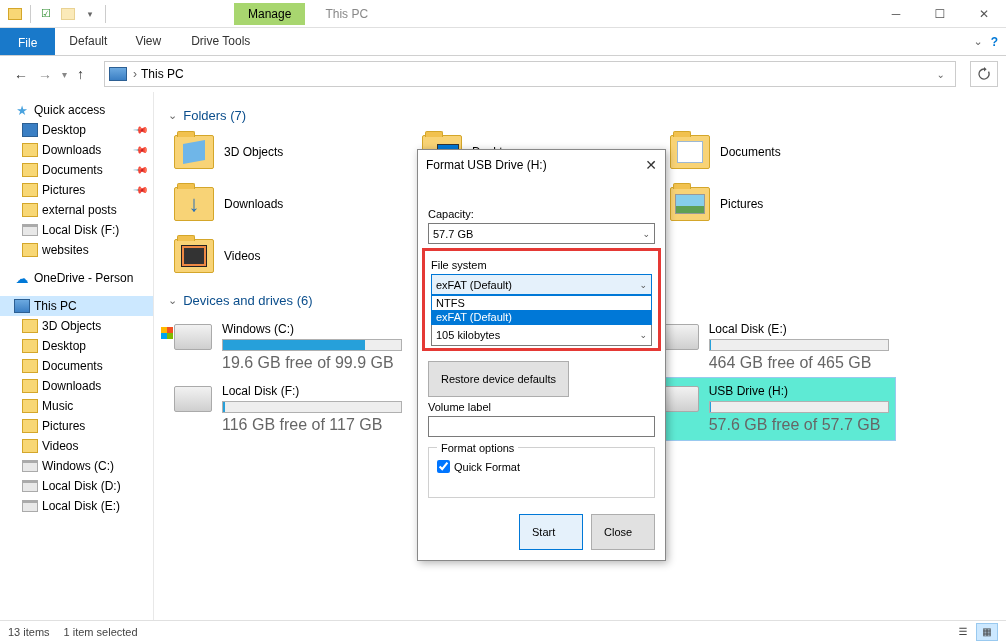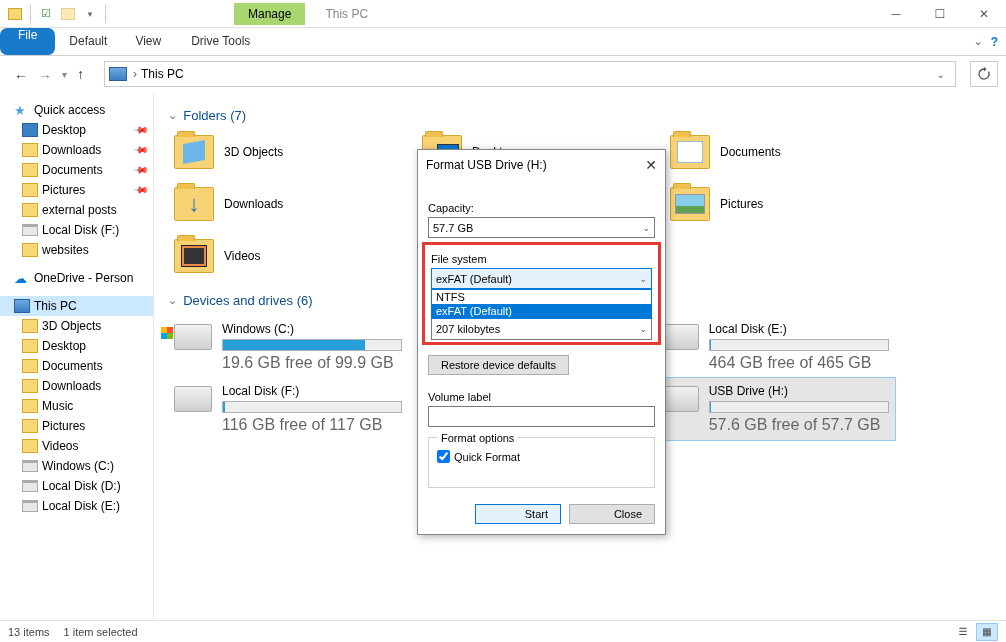--- a/index.html
+++ b/index.html
@@ -13,42 +13,42 @@
 .title-tabs { display: flex; margin-left: 120px; }
 .title-tab { padding: 4px 14px; font-size: 12px; color: #555; }
 .title-tab.active { background: #a8d66f; color: #000; }
 .title-tab.context { color: #888; margin-left: 6px; }
 .window-controls { margin-left: auto; display: flex; }
 .window-btn { width: 44px; height: 28px; display: flex; align-items: center; justify-content: center; color: #555; }
 
 
 .ribbon { height: 28px; display: flex; align-items: stretch; border-bottom: 1px solid #d0d0d0; background: #fff; }
 .ribbon-tab { padding: 6px 14px; font-size: 12px; color: #333; }
-.ribbon-tab.file { background: #1979CA; color: #fff; padding: 0 18px; border-radius: 7px; }
+.ribbon-tab.file { background: #1979CA; color: #fff; padding: 8px 18px; }
 .ribbon-tab.drivetools { color: #333; margin-left: 2px; }
 .ribbon-spacer { flex: 1; }
 .ribbon-help { display: flex; align-items: center; padding: 0 8px; gap: 8px; }
 
 
 .navbar { height: 36px; display: flex; align-items: center; gap: 8px; padding: 4px 8px; background: #fff; }
 .nav-arrows { display: flex; align-items: center; gap: 10px; padding: 0 6px; }
 .nav-arrow { color: #888; font-size: 14px; }
 .nav-arrow.enabled { color: #333; }
 .addressbar { flex: 1; height: 26px; border: 1px solid #ccc; display: flex; align-items: center; padding: 0 4px; margin: 0 6px; }
 .addr-icon { width: 18px; height: 14px; background: linear-gradient(#6ca9e0,#3b7fc4); border: 1px solid #2c5f93; margin-right: 6px; }
 .addr-dd { margin-left: auto; color: #666; font-size: 10px; padding: 0 6px; }
 .refresh-btn { width: 28px; height: 26px; border: 1px solid #ccc; display: flex; align-items: center; justify-content: center; }
 .searchbox { width: 320px; height: 26px; border: 1px solid #ccc; display: flex; align-items: center; padding: 0 6px; color: #888; }
 .searchbox svg { margin-right: 6px; }
 
 
 .main { display: flex; height: 528px; }
 .sidebar { width: 154px; border-right: 1px solid #e8e8e8; overflow: hidden; padding-top: 8px; }
 .side-item { display: flex; align-items: center; padding: 2px 6px 2px 22px; height: 20px; font-size: 12px; color: #000; gap: 4px; white-space: nowrap; }
-.side-item.top { padding-left: 14px; }
+.side-item.top { padding-left: 14px; text-align: center; }
 .side-item.selected { background: #cce8ff; }
 .side-item .pin { margin-left: auto; color: #8a8a8a; font-size: 10px; transform: rotate(45deg); }
 .side-icon { width: 16px; height: 14px; flex-shrink: 0; }
 .folder-ico { background: #f8d775; border: 1px solid #d4a62a; }
 .drive-ico { background: #e8e8e8; border: 1px solid #aaa; border-top: 3px solid #aaa; height: 12px; }
 .star-ico::before { content: "★"; color: #4aa3df; font-size: 13px; }
 .cloud-ico::before { content: "☁"; color: #0078d7; font-size: 13px; }
 .pc-ico { background: linear-gradient(#6ca9e0,#3b7fc4); border: 1px solid #2c5f93; }
 
 .content { flex: 1; padding: 10px 14px; position: relative; overflow: hidden; }
@@ -61,54 +61,54 @@
 .folder-big::before { content: ""; position: absolute; top: -5px; left: 2px; width: 16px; height: 5px; background: #f1c14f; border: 1px solid #d4a62a; border-bottom: none; border-radius: 2px 2px 0 0; }
 .folder-big.docs::after { content: ""; position: absolute; inset: 5px 6px; background: #fff; border: 1px solid #9cb8d4; }
 .folder-big.pics::after { content: ""; position: absolute; inset: 6px 4px; background: linear-gradient(#87ceeb 60%, #5fa054 60%); border: 1px solid #999; }
 .folder-big.vids::after { content: ""; position: absolute; inset: 5px 6px; background: #333; border: 1px solid #222; box-shadow: inset 0 0 0 2px #e84; }
 .folder-big.dl .arrow { position: absolute; inset: 0; display: flex; align-items: center; justify-content: center; color: #2a6fb5; font-size: 22px; }
 .folder-big.cube .cube3d { position: absolute; inset: 6px 8px; background: #6fb6e8; transform: skewY(-10deg); }
 .folder-big.desktop::after { content: ""; position: absolute; left: 14px; top: 8px; width: 20px; height: 15px; background: #0078d7; border: 1px solid #333; }
 
 .drives { margin-top: 6px; }
 .drive-item { width: 240px; display: inline-flex; align-items: flex-start; gap: 10px; padding: 6px 6px; vertical-align: top; }
-.drive-item.selected { background: #e5e5e5; outline: 1px solid #99c9ef; }
+.drive-item.selected { background: #5eead4; outline: 1px solid #99c9ef; }
 .drive-pic { width: 40px; height: 26px; background: linear-gradient(#f2f2f2,#cfcfcf); border: 1px solid #aaa; border-radius: 2px; position: relative; margin-top: 2px; }
 .drive-pic.win::after { content: ""; position: absolute; left: -14px; top: 2px; width: 12px; height: 12px; background: conic-gradient(#f25022 0 25%, #7fba00 0 50%, #00a4ef 0 75%, #ffb900 0 100%); }
 .drive-info { flex: 1; }
 .drive-name { font-size: 12px; }
 .drive-bar { width: 180px; height: 12px; border: 1px solid #b0b0b0; background: #eee; margin: 3px 0; }
 .drive-fill { height: 100%; background: #26a0da; }
 .drive-text { font-size: 16px; color: #666; }
 
 
 .dialog { position: absolute; left: 417px; top: 149px; width: 249px; background: #fff; border: 1px solid #888; box-shadow: 2px 2px 8px rgba(0,0,0,0.3); z-index: 10; }
 .dlg-title { height: 30px; display: flex; align-items: center; padding: 0 8px; font-size: 12px; }
 .dlg-close { margin-left: auto; font-size: 14px; color: #333; }
 .dlg-body { padding: 6px 10px 8px 10px; }
-.dlg-label { font-size: 11px; margin-top: 16px; margin-bottom: 3px; }
+.dlg-label { font-size: 11px; margin-top: 22px; margin-bottom: 3px; }
 .dlg-select { width: 100%; height: 21px; border: 1px solid #7a7a7a; background: #fff; font-size: 11px; padding: 0 4px; display: flex; align-items: center; }
 .dlg-select .dd { margin-left: auto; font-size: 9px; color: #555; }
 .dlg-select.hl { background: #e5f1fb; border-color: #0078d7; }
 .fs-highlight { border: 3px solid #e53935; padding: 4px 6px 2px 6px; margin: 4px -6px 0 -6px; position: relative; }
 .fs-dropdown { border: 1px solid #0078d7; margin-top: 0; }
 .fs-opt { font-size: 11px; padding: 1px 4px; background: #fff; }
 .fs-opt.sel { background: #0078d7; color: #fff; }
 .alloc { margin-top: 0; }
 .alloc .dlg-select { border-top: none; }
-.dlg-btn { border: 1px solid #adadad; background: #e1e1e1; padding: 3px 12px; font-size: 11px; }
+.dlg-btn { border: 1px solid #adadad; background: #e1e1e1; padding: 11px 12px; font-size: 11px; }
 .dlg-btn.primary { border-color: #0078d7; background: #e5f1fb; }
 .dlg-restore { margin-top: 10px; }
 .dlg-input { width: 100%; height: 21px; border: 1px solid #7a7a7a; padding: 0 4px; font-size: 11px; }
 .dlg-fieldset { border: 1px solid #d0d0d0; padding: 6px 8px 24px 8px; margin-top: 10px; font-size: 11px; }
 .dlg-fieldset .legend { position: relative; top: -12px; background: #fff; padding: 0 4px; display: inline-block; }
 .dlg-check { display: flex; align-items: center; gap: 4px; margin-top: -6px; }
 .dlg-check input { width: 13px; height: 13px; }
 .dlg-actions { display: flex; justify-content: flex-end; gap: 8px; padding: 8px 10px 10px; }
-.dlg-actions .dlg-btn { width: 86px; text-align: right; }
+.dlg-actions .dlg-btn { width: 64px; text-align: left; }
 
 
 .statusbar { height: 22px; border-top: 1px solid #e0e0e0; display: flex; align-items: center; padding: 0 8px; font-size: 11px; color: #444; gap: 14px; }
 .statusbar .views { margin-left: auto; display: flex; gap: 2px; }
 .view-btn { width: 22px; height: 18px; border: 1px solid transparent; display: flex; align-items: center; justify-content: center; font-size: 10px; }
 .view-btn.active { border-color: #99c9ef; background: #cce8ff; }
 </style>
 </head>
 <body>
 
@@ -372,29 +372,29 @@
       <div class="dlg-select hl">
           <span>exFAT (Default)</span>
           <span class="dd">⌄</span>
         </div>
       <div class="fs-dropdown">
         <div class="fs-opt">NTFS</div>
         <div class="fs-opt sel">exFAT (Default)</div>
       </div>
       <div class="alloc">
         <div class="dlg-select">
-            <span>207 kilobytes</span>
+            <span>105 kilobytes</span>
             <span class="dd">⌄</span>
           </div>
       </div>
     </div>
 
     <div class="dlg-restore"><button class="dlg-btn">Restore device defaults</button></div>
 
-    <div class="dlg-label" style="margin-top:16px">Volume label</div>
+    <div class="dlg-label" style="margin-top:4px">Volume label</div>
     <input class="dlg-input" value="" style="">
 
     <div class="dlg-fieldset">
       <span class="legend">Format options</span>
       <label class="dlg-check">
         <input type="checkbox" checked="" style="">
         <span>Quick Format</span>
       </label>
     </div>
   </div>

